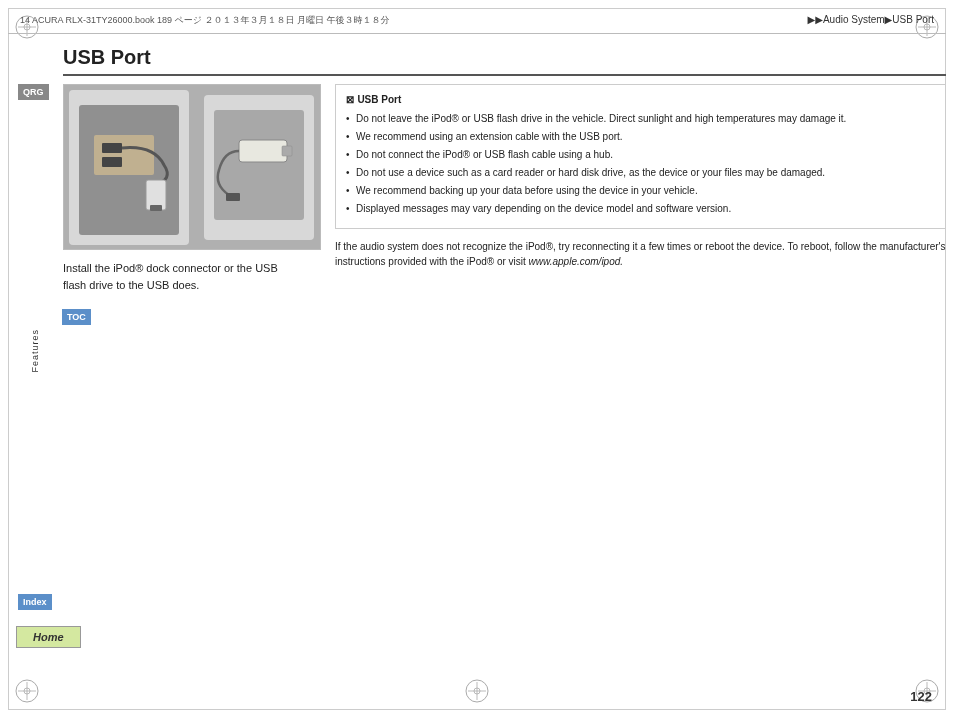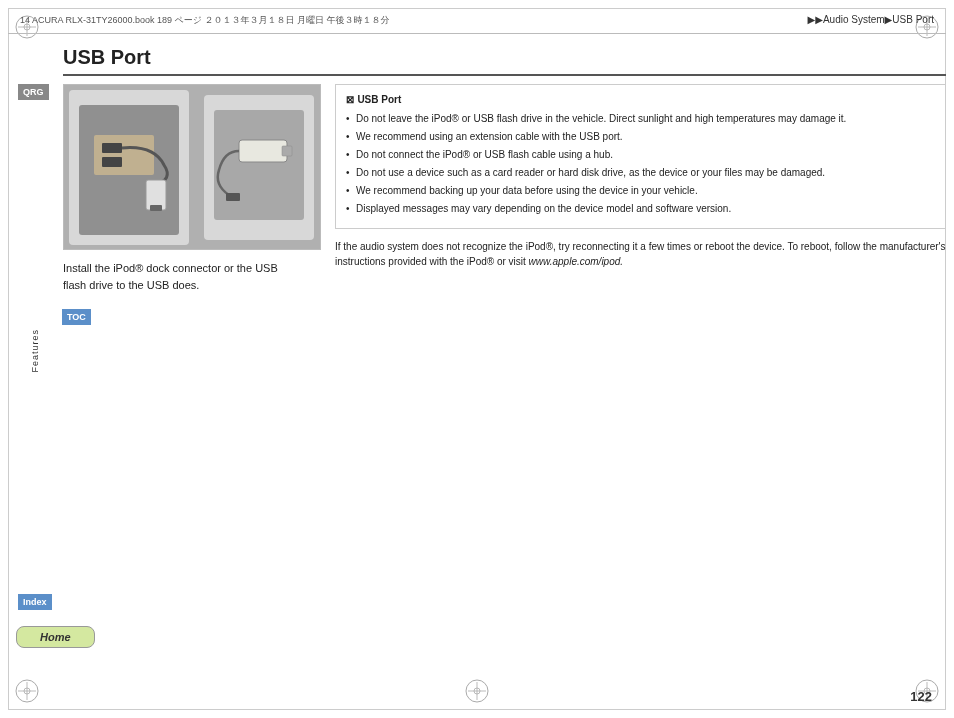--- a/index.html
+++ b/index.html
@@ -128,21 +128,21 @@
     <div style="background:#5b8fc9; color:#fff; font-size:9px; font-weight:bold; padding:3px 5px; cursor:pointer;">TOC</div>
   </div>
 
   <div style="position:absolute; top:295px; left:22px; writing-mode:vertical-rl; transform:rotate(180deg); font-size:9px; color:#333; letter-spacing:1px;">Features</div>
 
   <div style="position:absolute; bottom:100px; left:10px;">
     <div style="background:#5b8fc9; color:#fff; font-size:9px; font-weight:bold; padding:3px 5px; cursor:pointer;">Index</div>
   </div>
 
   <div style="position:absolute; bottom:62px; left:8px;">
-    <div style="background:#d4e8a0; border:1px solid #999; border-radius:8px; padding:4px 23px; font-size:11px; font-style:italic; font-weight:bold; color:#333; cursor:pointer;">Home</div>
+    <div style="background:#d4e8a0; border:1px solid #999; border-radius:0; padding:4px 16px; font-size:11px; font-style:italic; font-weight:bold; color:#333; cursor:pointer;">Home</div>
   </div>
 </div>
 
 <div class="main-content">
 
   <div style="display:flex; align-items:center; margin-top:12px; margin-bottom:8px; border-bottom:2px solid #555; padding-bottom:5px;">
     <span style="font-size:20px; font-weight:bold; color:#222;">USB Port</span>
   </div>
 
   <div style="display:flex; gap:14px; margin-top:4px;">

